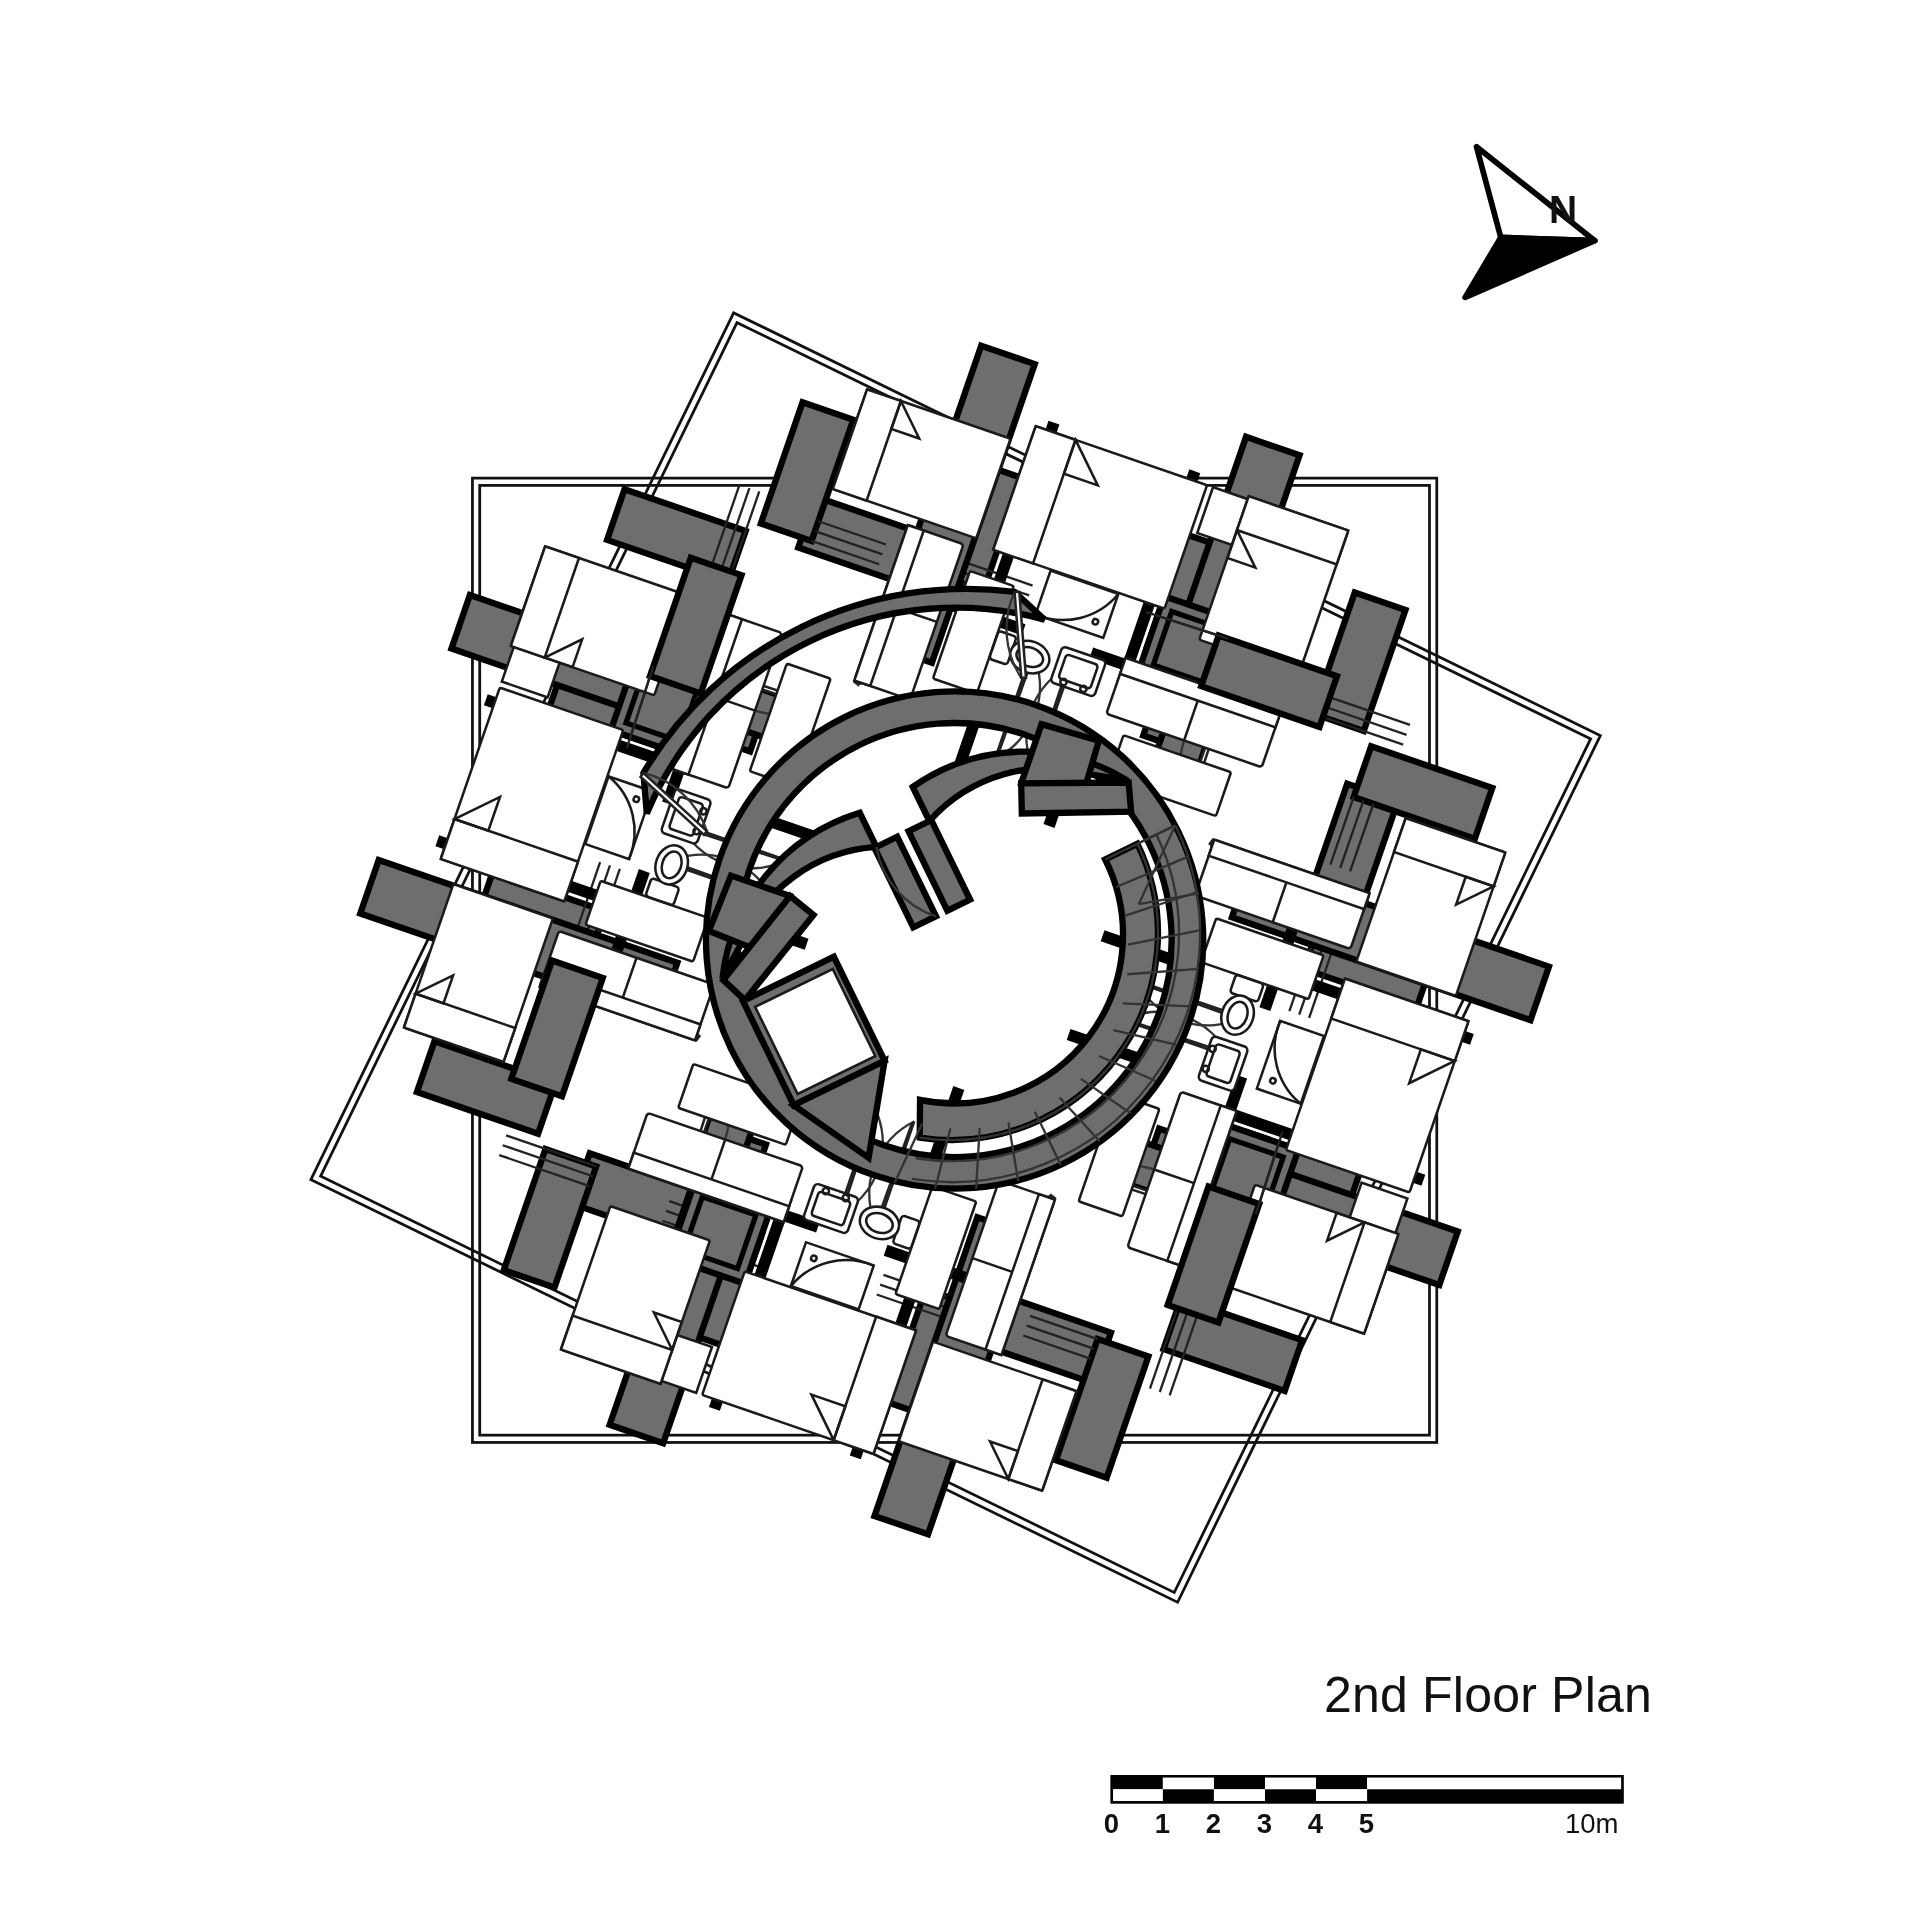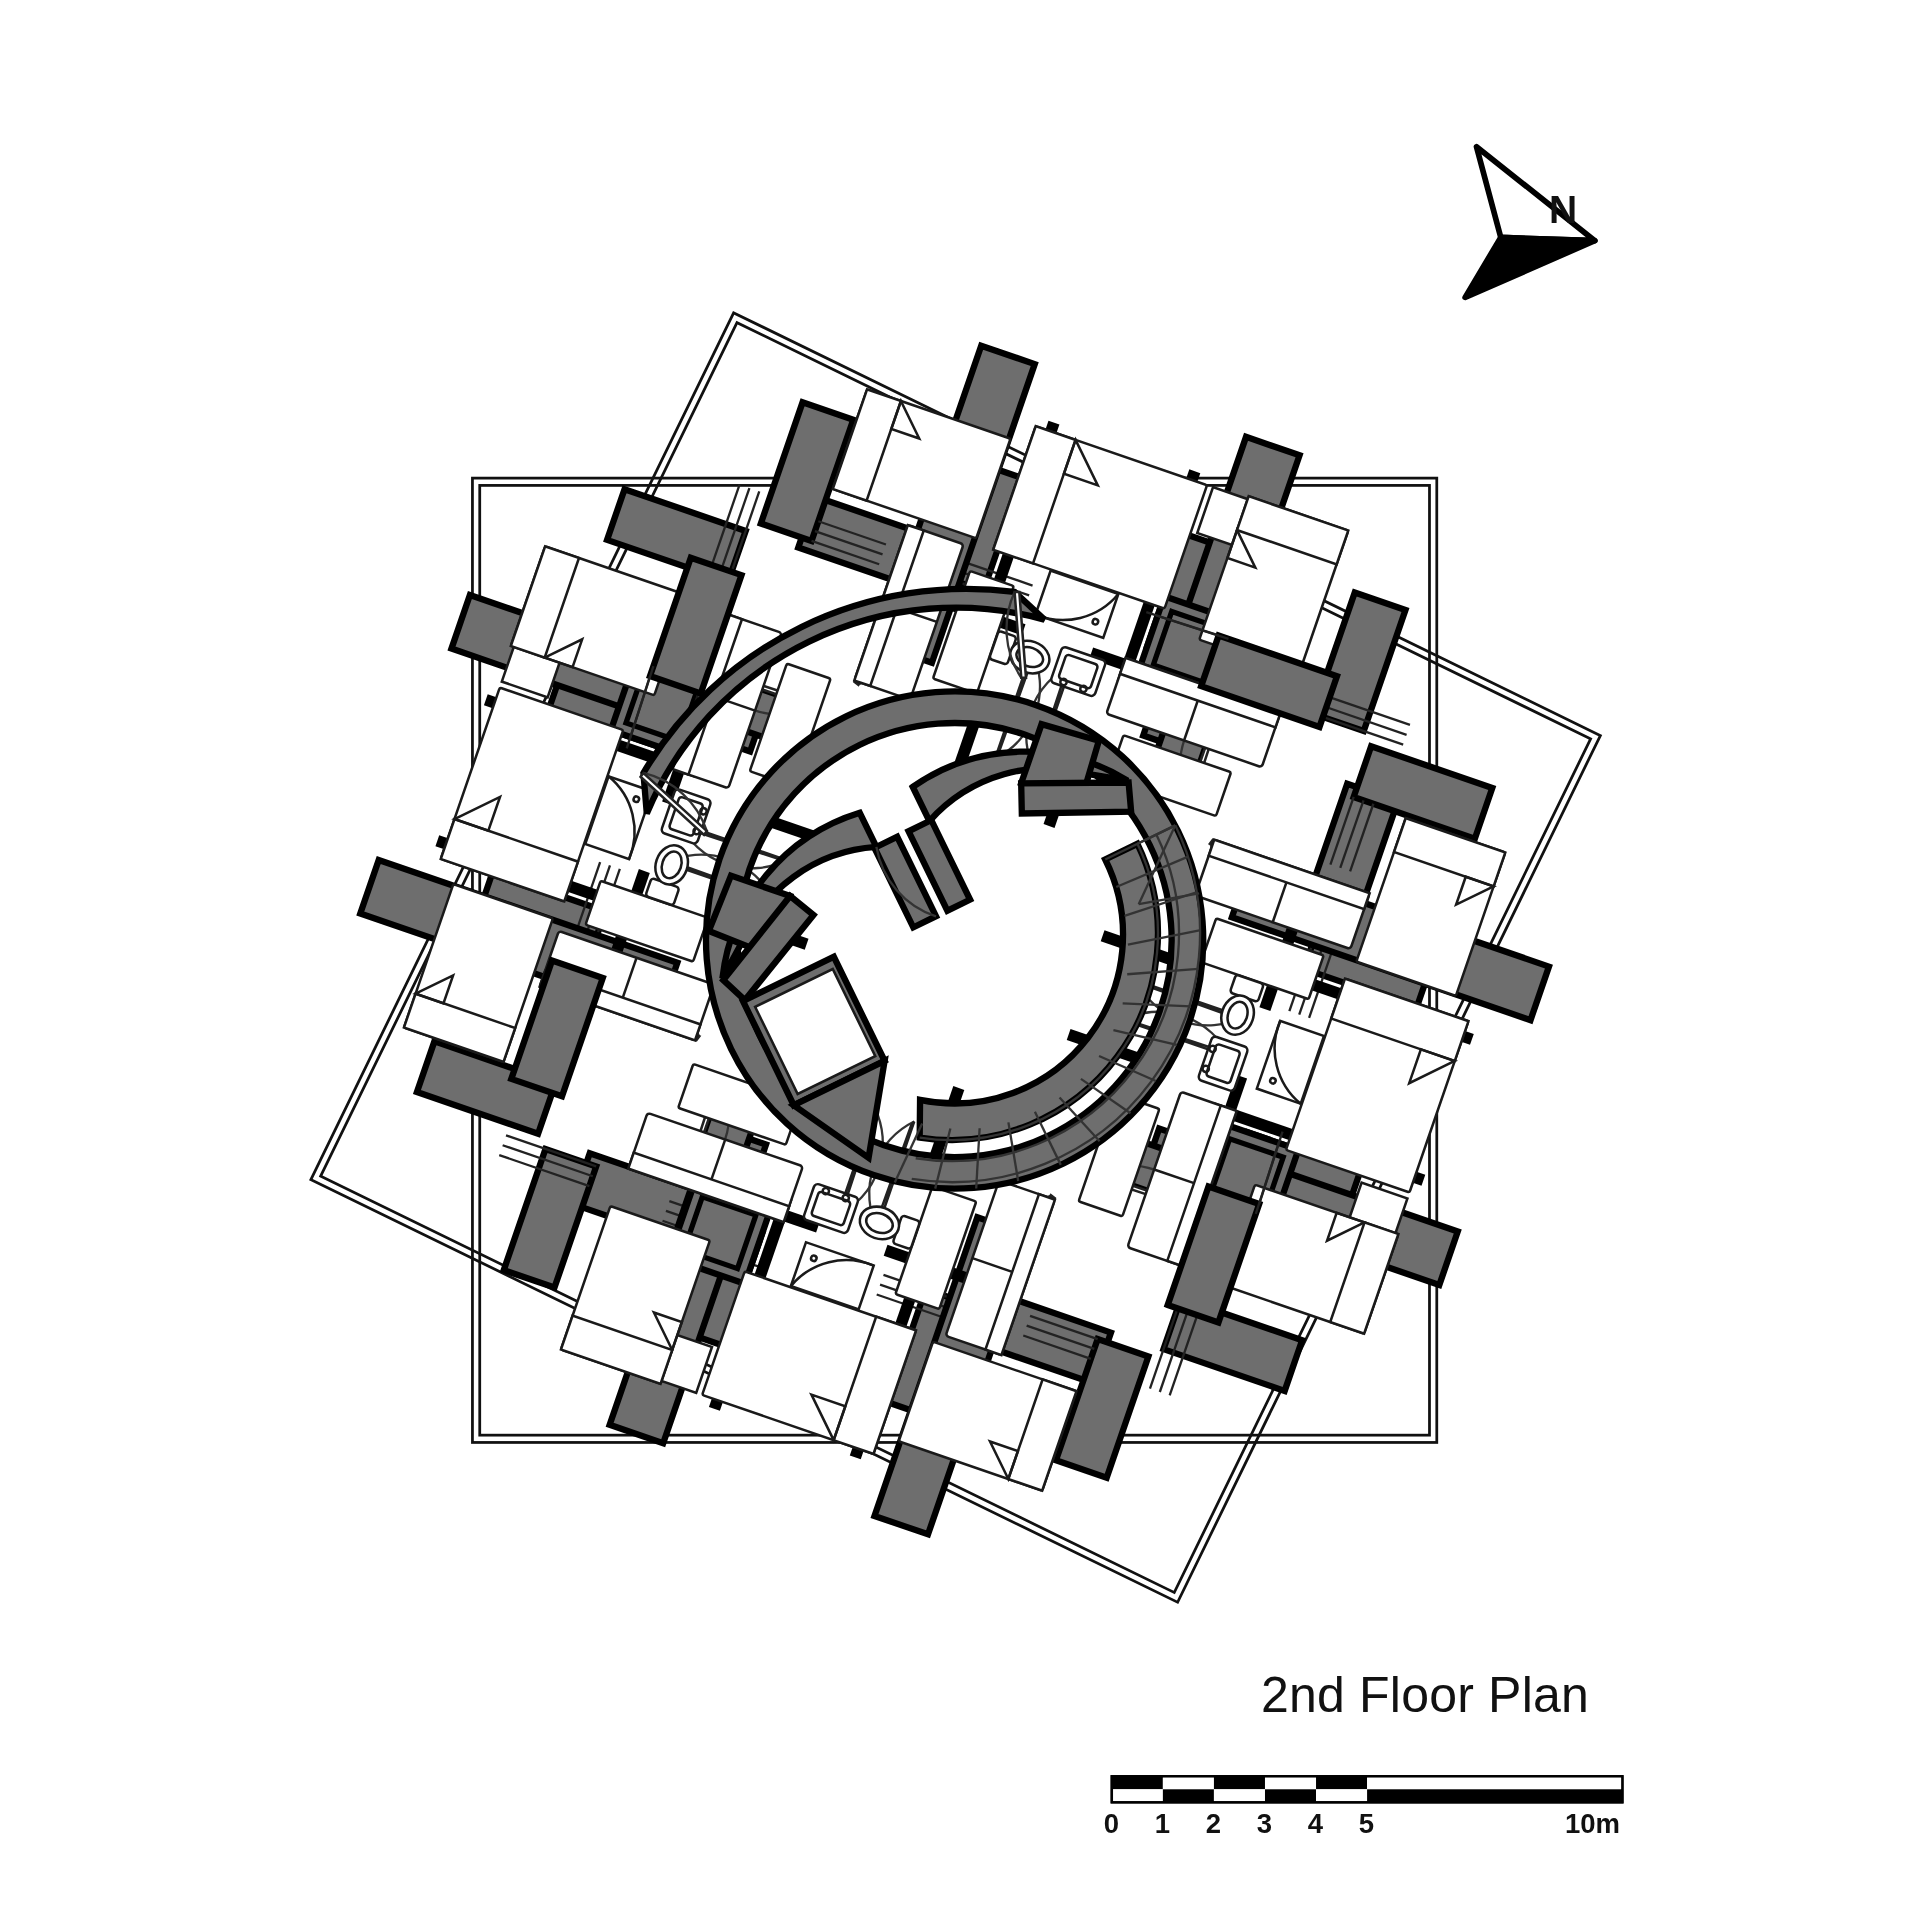--- a/index.html
+++ b/index.html
@@ -3,24 +3,24 @@
 <meta charset="utf-8">
 <title>2nd Floor Plan</title>
 <style>
   html,body{margin:0;padding:0;background:#ffffff;}
   body{width:1923px;height:1923px;overflow:hidden;
        font-family:"Liberation Sans","DejaVu Sans",sans-serif;}
   #sheet{position:relative;width:1923px;height:1923px;background:#fff;}
   #plan-svg{position:absolute;left:0;top:0;width:1923px;height:1923px;display:block;}
   .ttl{position:absolute;font-size:50px;font-weight:400;color:#111;letter-spacing:0.2px;
        white-space:nowrap;}
-  #plan-title{left:1261px;top:1666px;}
+  #plan-title{left:1324px;top:1666px;}
   .sb-num{position:absolute;font-size:27.5px;font-weight:700;color:#111;text-align:center;
           width:49px;}
-  #sb-end{position:absolute;font-size:27.5px;font-weight:700;color:#111;white-space:nowrap;}
+  #sb-end{position:absolute;font-size:27.5px;font-weight:400;color:#111;white-space:nowrap;}
   #north-label{position:absolute;left:1549px;top:188px;font-size:39px;font-weight:700;color:#111;}
 </style>
 </head>
 <body>
 
 <div id="sheet">
 
 <svg id="plan-svg" viewBox="0 0 2373 2373" xmlns="http://www.w3.org/2000/svg">
   <defs>
     <style>

